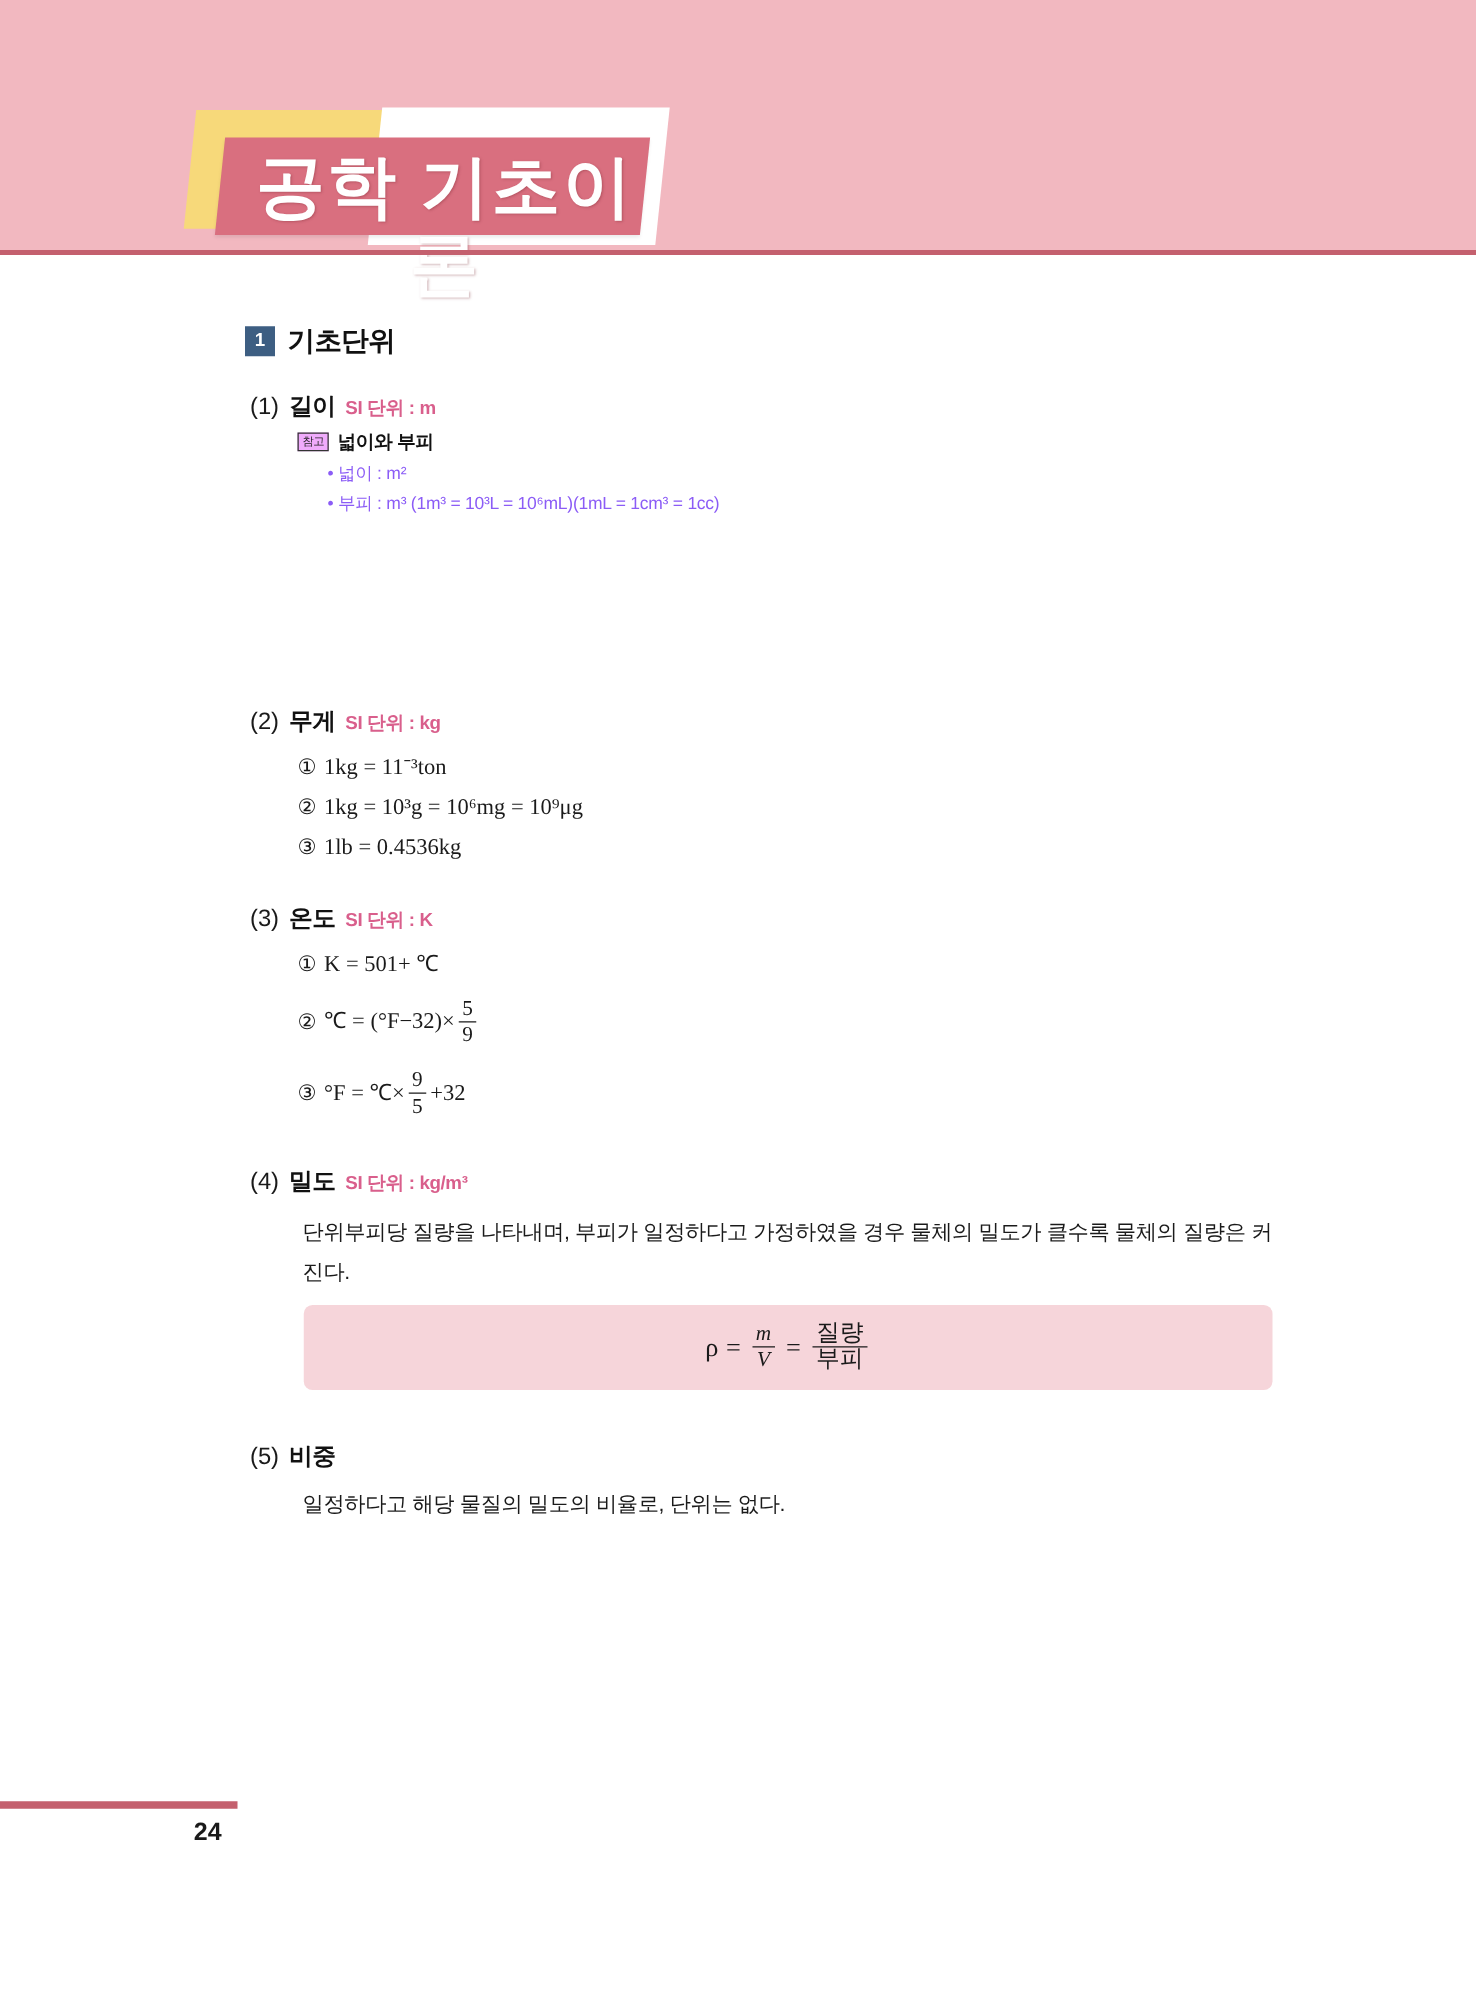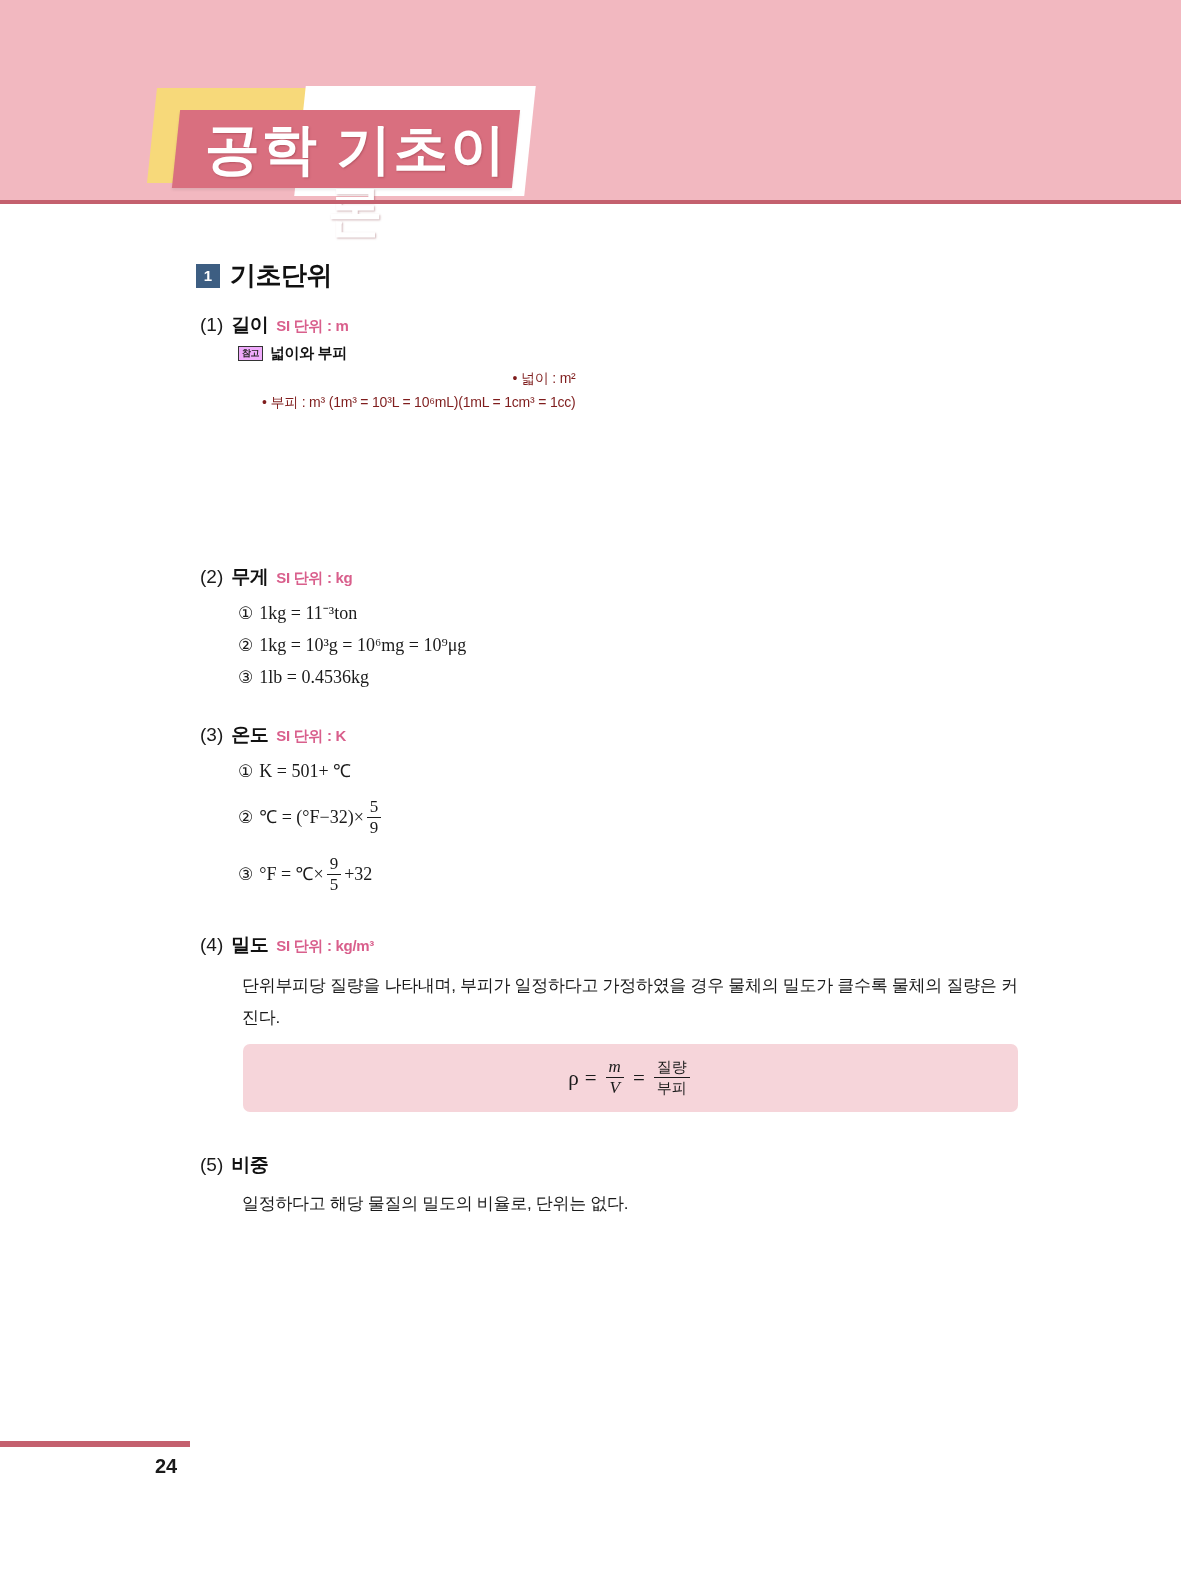--- a/index.html
+++ b/index.html
@@ -85,21 +85,21 @@
   .sec-num {
     width: 24px; height: 24px;
     background: #3d5e82;
     color: #ffffff;
     font-size: 15px;
     font-weight: bold;
     text-align: center;
     line-height: 24px;
   }
   .sec-title {
-    font-size: 26px;
+    font-size: 22px;
     font-weight: bold;
     color: #111111;
     letter-spacing: -0.5px;
   }
 
   .item {
     position: absolute;
     left: 200px;
   }
   .item-head {
@@ -152,38 +152,36 @@
     gap: 7px;
   }
   .ref-badge {
     border: 1px solid #333333;
     font-size: 9px;
     padding: 1px 3px;
     line-height: 11px;
     color: #222222;
     background: #f0abfc;
     letter-spacing: -0.5px;
-    font-weight: bold;
   }
   .ref-title {
     font-size: 15px;
     font-weight: bold;
     color: #111111;
     letter-spacing: -0.4px;
   }
   .ref-list {
     margin-left: 24px;
     margin-top: 7px;
   }
   .ref-line {
     font-size: 14px;
-    color: #7f1d1d;
+    color: #8b5cf6;
     margin-bottom: 6px;
     letter-spacing: -0.2px;
-    text-align: right;
   }
 
   
   .frac {
     display: inline-block;
     vertical-align: middle;
     text-align: center;
     font-family: "Liberation Serif", serif;
     margin: 0 3px;
     position: relative;
@@ -230,21 +228,21 @@
   .formula {
     font-family: "Liberation Serif", serif;
     font-size: 21px;
     color: #1a1a1a;
     display: flex;
     align-items: center;
     gap: 6px;
   }
   .frac-ko .num, .frac-ko .den {
     font-family: "Liberation Sans", sans-serif;
-    font-size: 15px;
+    font-size: 19px;
   }
 
   
   .footer-bar {
     position: absolute;
     left: 0; top: 1441px;
     width: 190px;
     height: 6px;
     background: #c4606e;
   }

